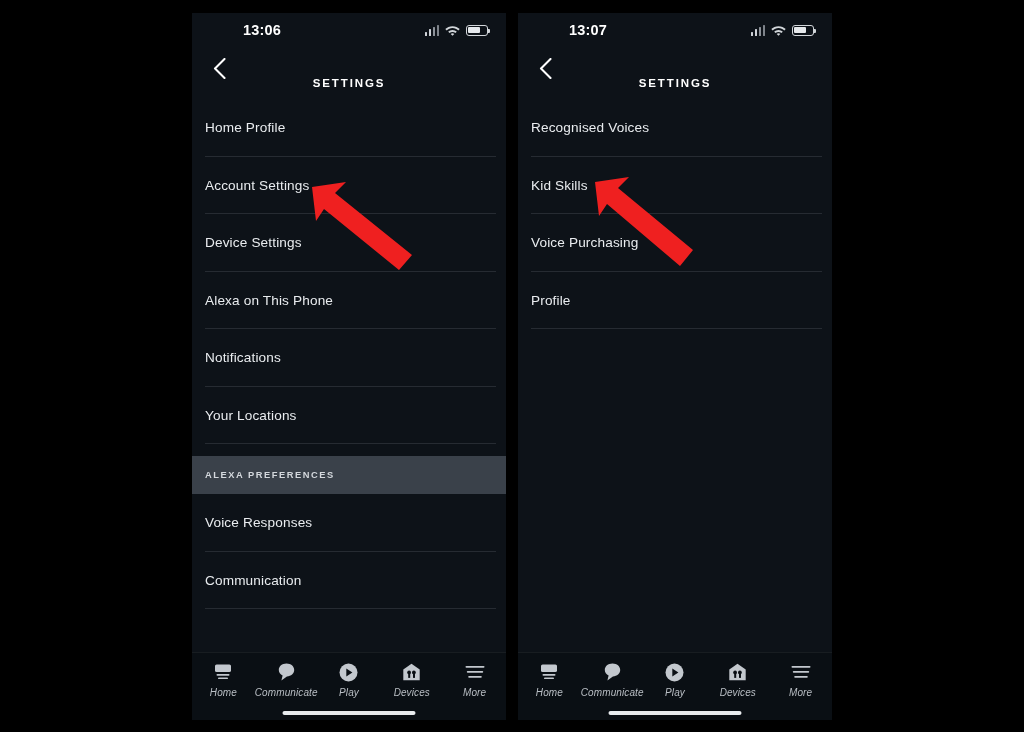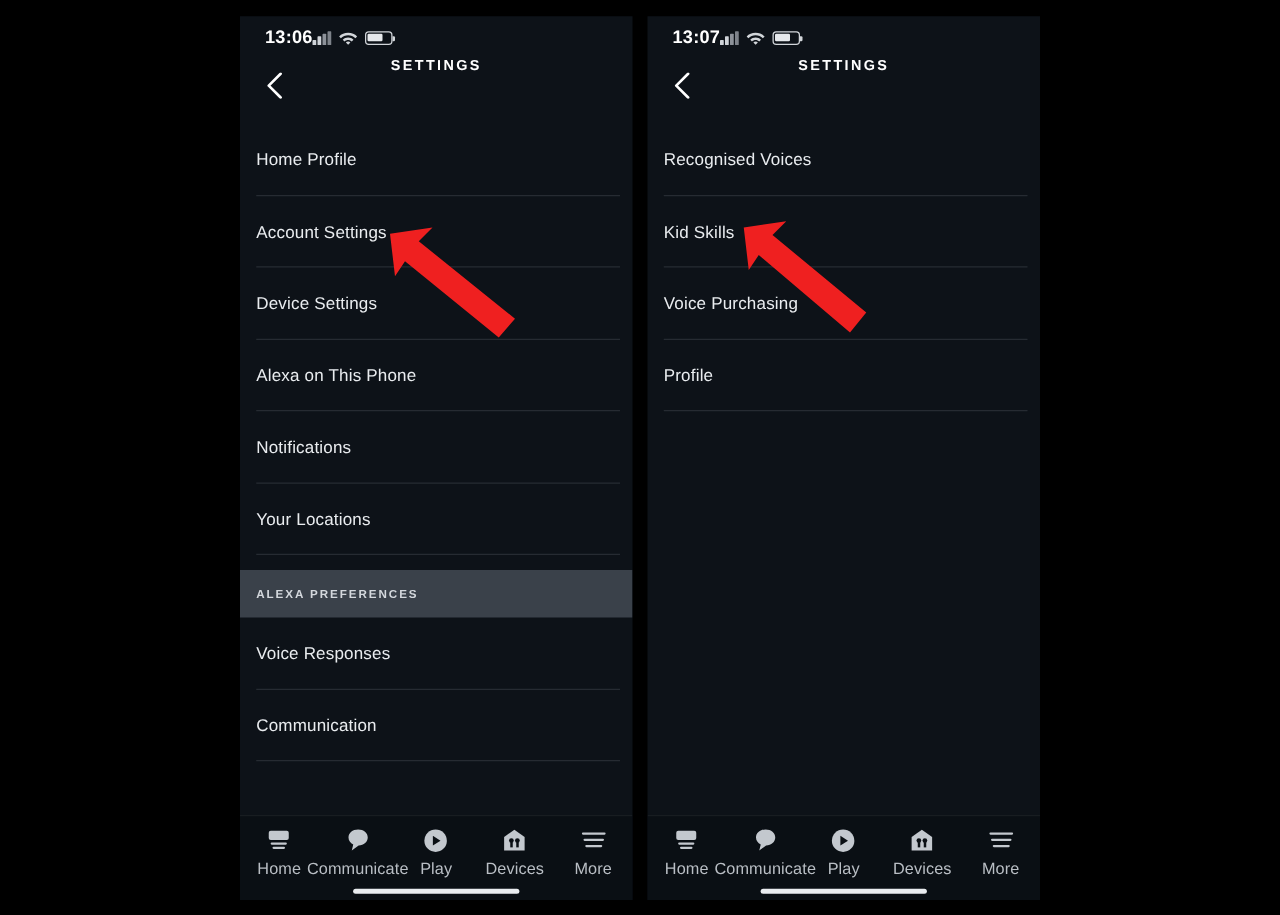--- a/index.html
+++ b/index.html
@@ -18,22 +18,23 @@
     width:314px;
     background:#0d1218;
     overflow:hidden;
   }
   .phone.left  { left:192px; }
   .phone.right { left:518px; }
 
   
   .statusbar {
     height:34px;
-    display:flex; align-items:center; 
+    display:flex; align-items:center; justify-content:space-between;
     padding:0 18px 0 20px;
+    margin-left:31px;
   }
   .sb-time {
     color:#ffffff; font-size:14.5px; font-weight:bold; letter-spacing:.2px;
   }
   .sb-icons { display:flex; align-items:center; gap:6px; }
   .ico-signal { display:flex; align-items:flex-end; gap:1.5px; height:11px; }
   .ico-signal i { display:block; width:2.5px; background:#cfd3d8; border-radius:.5px; }
   .ico-signal i:nth-child(1){ height:4px; }
   .ico-signal i:nth-child(2){ height:6.5px; }
   .ico-signal i:nth-child(3){ height:9px; background:#8d9299; }
@@ -46,21 +47,21 @@
   }
   .ico-batt::after {
     content:""; position:absolute; right:-3.4px; top:3px;
     width:2px; height:4.5px; background:#d2d6da; border-radius:0 1px 1px 0;
   }
   .ico-batt span { display:block; height:100%; width:68%; background:#e6e9ec; border-radius:1px; }
 
   
   .navbar {
     height:42px; position:relative;
-    display:flex; align-items:flex-start; justify-content:center;
+    display:flex; align-items:flex-end; justify-content:center;
   }
   .nav-back {
     position:absolute; left:14px; top:50%; transform:translateY(-50%);
     width:26px; height:26px; display:flex; align-items:center; justify-content:center;
   }
   .nav-title {
     color:#ffffff; font-size:11.5px; font-weight:bold; letter-spacing:1.9px;
   }
 
   
@@ -93,21 +94,21 @@
   
   .tabbar {
     position:absolute; left:0; right:0; bottom:0;
     height:68px; background:#0a0f14;
     border-top:1px solid rgba(255,255,255,0.06);
     display:flex; align-items:flex-start; justify-content:space-around;
     padding-top:9px;
   }
   .tab { width:56px; display:flex; flex-direction:column; align-items:center; gap:5px; }
   .tab .tico { height:20px; display:flex; align-items:center; justify-content:center; }
-  .tab .tlabel { color:#b9bec4; font-size:13px; letter-spacing:.1px; }
+  .tab .tlabel { color:#b9bec4; font-size:10px; letter-spacing:.1px;font-style:italic; }
 
   .home-indicator {
     position:absolute; bottom:5px; left:50%; transform:translateX(-50%);
     width:133px; height:4px; background:#e9ecef; border-radius:3px;
   }
 
   
   .arrow { position:absolute; pointer-events:none; }
 </style>
 </head>

